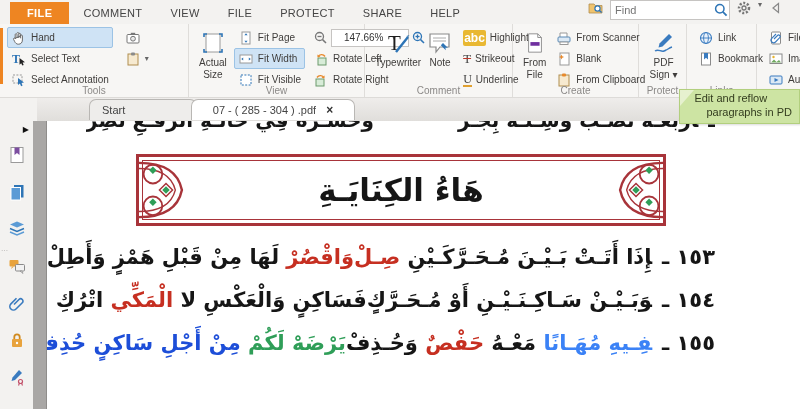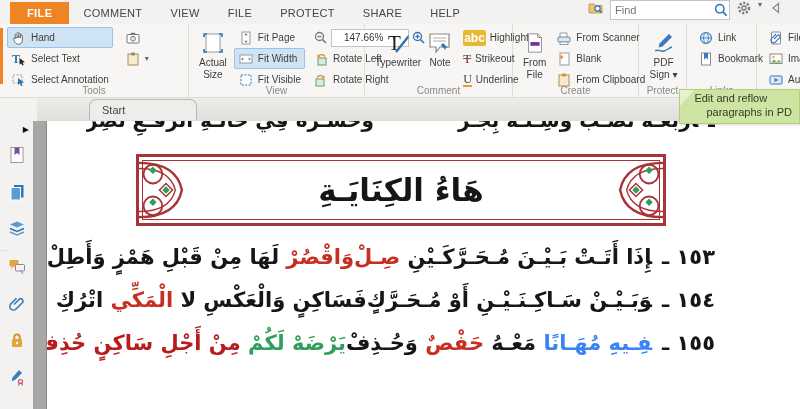--- a/index.html
+++ b/index.html
@@ -366,20 +366,24 @@
           <span>Audio &amp; Video</span>
         </div>
       </div>
       <div class="glabel">Insert</div>
     </div>
   </div>
 
   <div class="tabbar">
     <div class="dtab start">
       <span>Start</span>
+    </div>
+    <div class="dtab activedoc">
+      <span style="white-space:nowrap;overflow:hidden;">07 - ( 285 - 304 )  .pdf</span>
+      <span class="x">×</span>
     </div>
     <span class="tab-caret">▾</span>
   </div>
 
   <div class="tooltip">
     <div>Edit and reflow</div>
     <div class="tt2">paragraphs in PD</div>
   </div>
 
   <div class="content">
@@ -475,18 +479,18 @@
           <div class="vline">
             <span><span class="vnum">١٥٣ ـ</span><span style="color: rgb(22, 22, 22);">إِذَا أَتَـتْ بَـيْـنَ مُـحَـرَّكَـيْنِ </span><span style="color: rgb(198, 47, 33);">صِـلْ</span></span>
             <span><span style="color: rgb(198, 47, 33);">وَاقْصُرْ</span><span style="color: rgb(22, 22, 22);"> لَهَا مِنْ قَبْلِ هَمْزٍ وَأَطِلْ</span></span>
           </div>
           <div class="vline">
             <span><span class="vnum">١٥٤ ـ</span><span style="color: rgb(22, 22, 22);">وَبَـيْـنْ سَـاكِـنَـيْـنِ أَوْ مُـحَـرَّكٍ</span></span>
             <span><span style="color: rgb(22, 22, 22);">فَسَاكِنٍ وَالْعَكْسِ لا </span><span style="color: rgb(198, 47, 33);">الْمَكِّي</span><span style="color: rgb(22, 22, 22);"> اتْرُكِ</span></span>
           </div>
           <div class="vline">
             <span><span class="vnum">١٥٥ ـ</span><span style="color: #3b82f6;">فِـيهِ مُهَـانًا</span><span style="color: rgb(22, 22, 22);"> مَعْـهُ </span><span style="color: rgb(198, 47, 33);">حَفْصٌ</span><span style="color: rgb(22, 22, 22);"> وَحُـذِفْ</span></span>
-            <span><span style="color: rgb(47, 158, 88);">يَرْضَهْ لَكُمْ</span><span style="color: #b91c1c;"> مِنْ أَجْلِ سَاكِنٍ حُذِفْ</span></span>
+            <span><span style="color: rgb(47, 158, 88);">يَرْضَهْ لَكُمْ</span><span style="color: #1d4ed8;"> مِنْ أَجْلِ سَاكِنٍ حُذِفْ</span></span>
           </div>
         </div>
     </div>
   </div>
 </div>
 
 </body></html>

